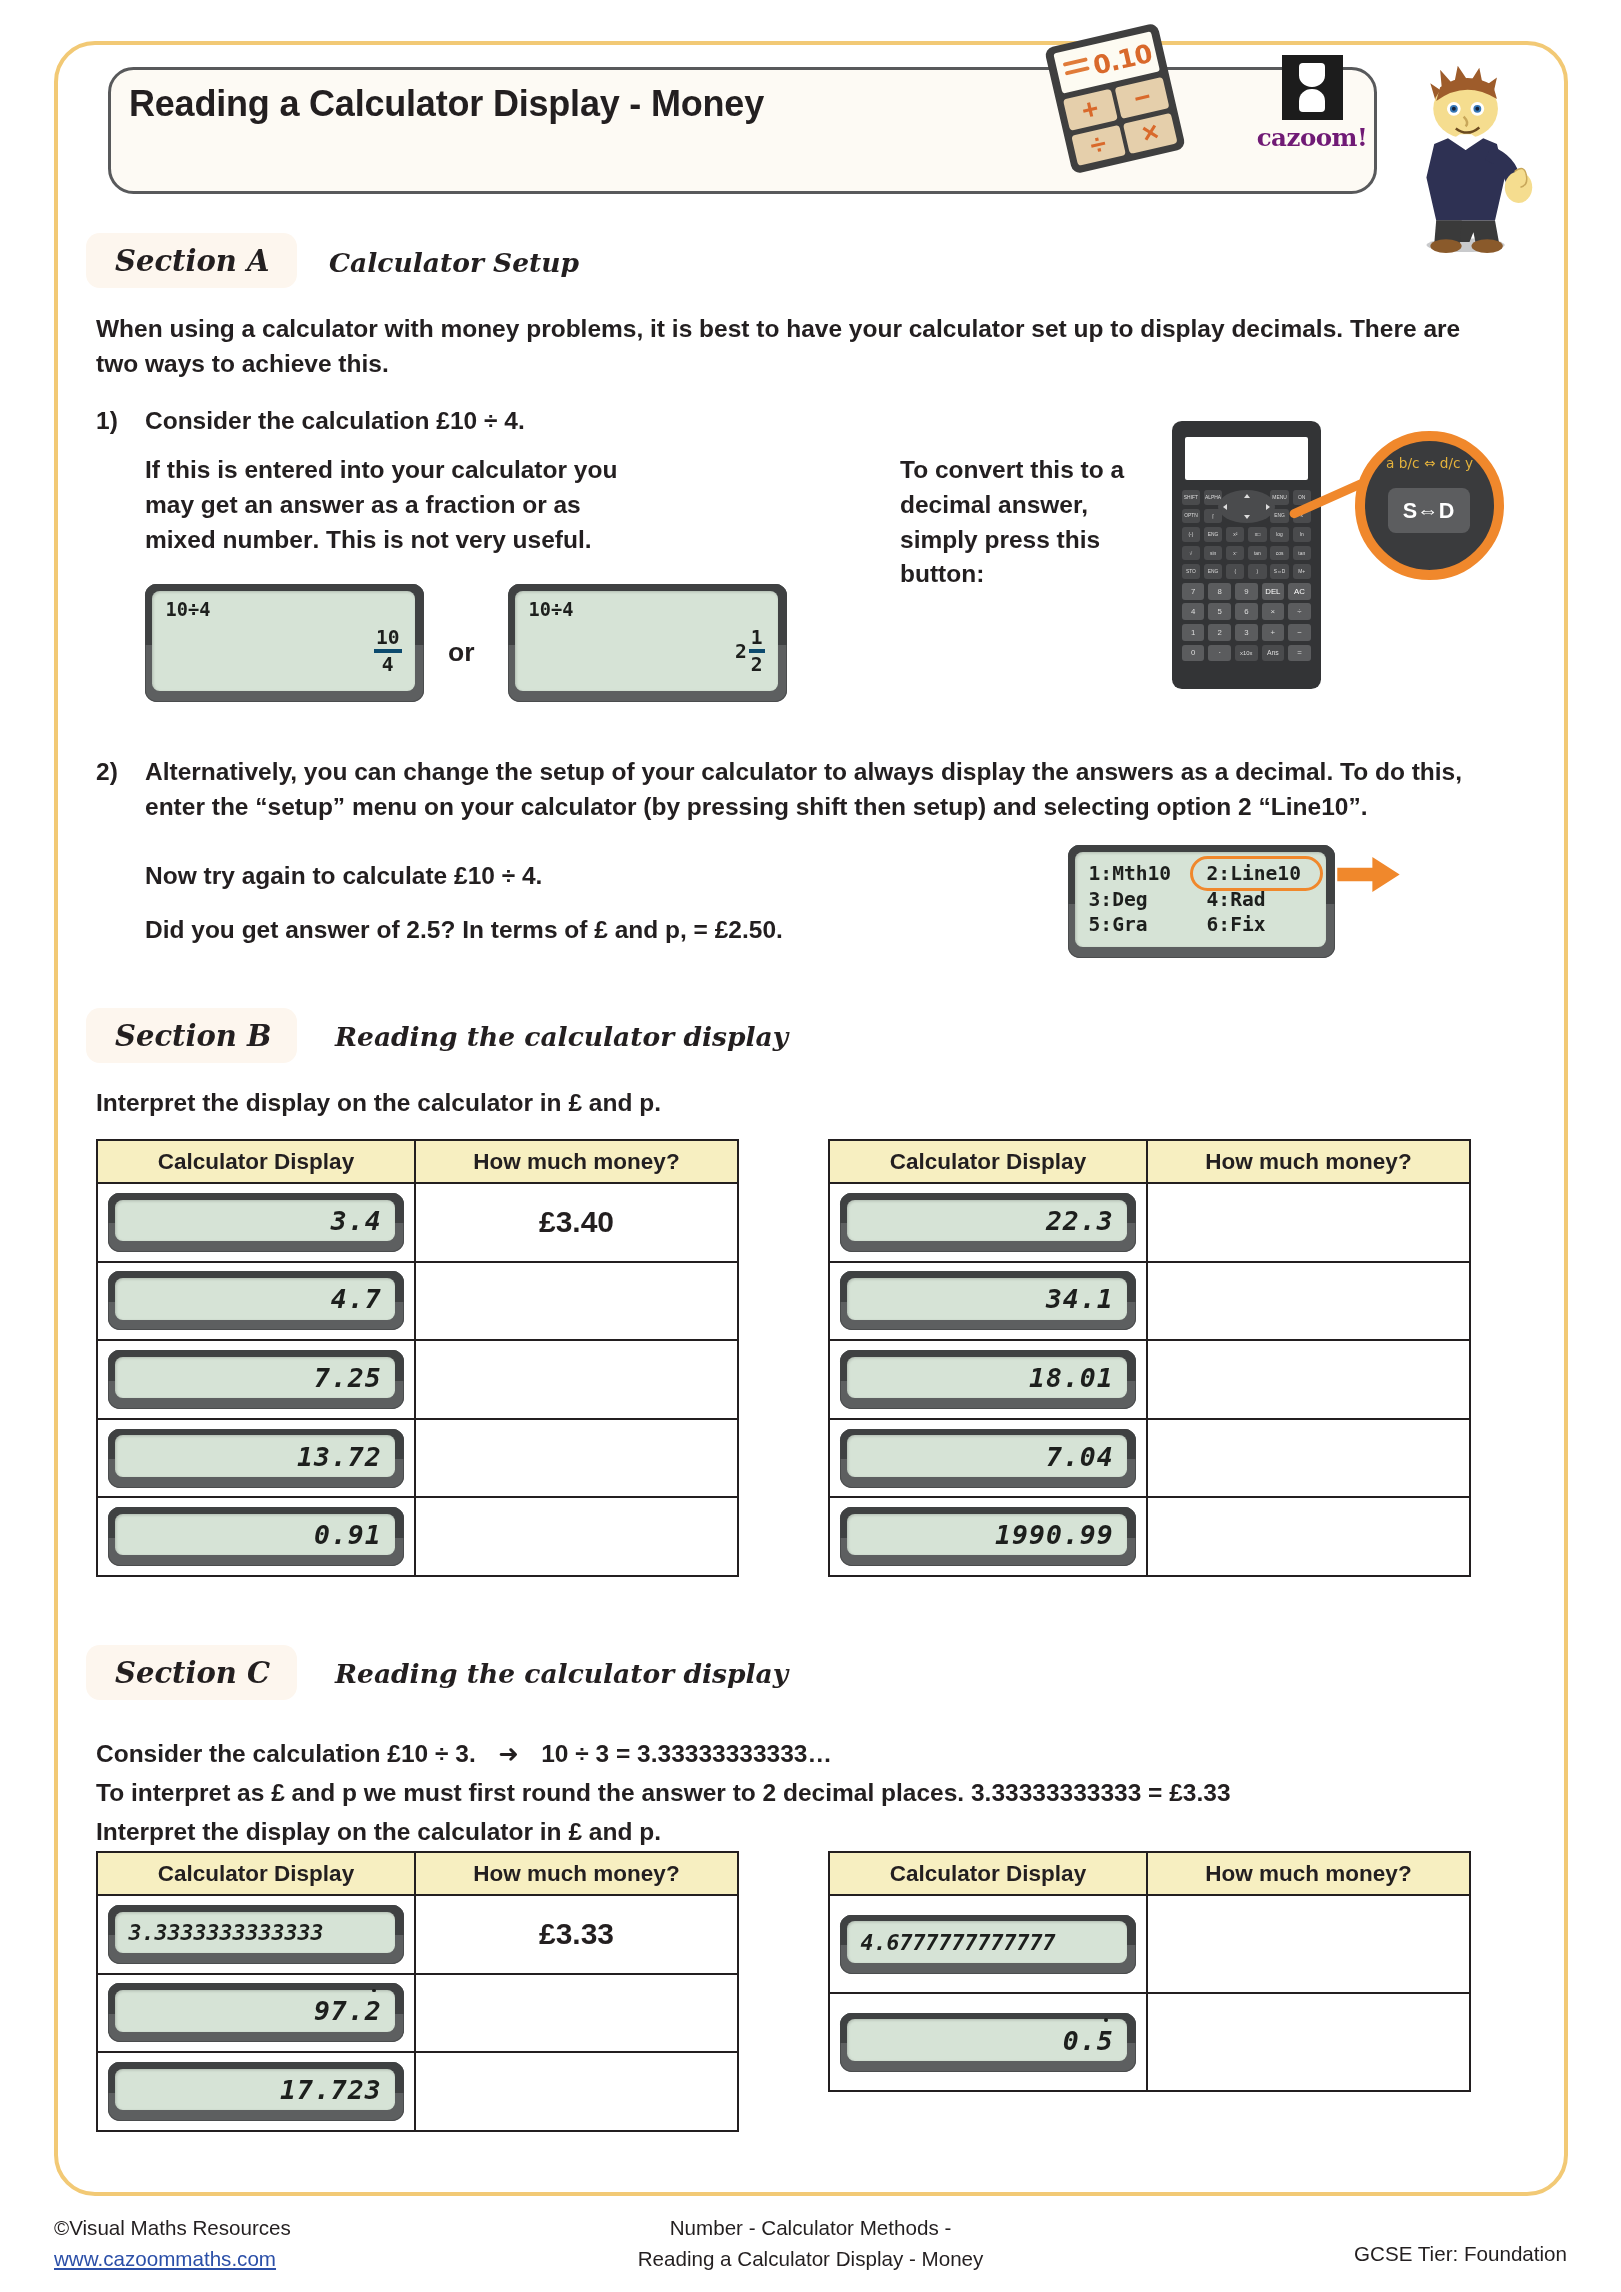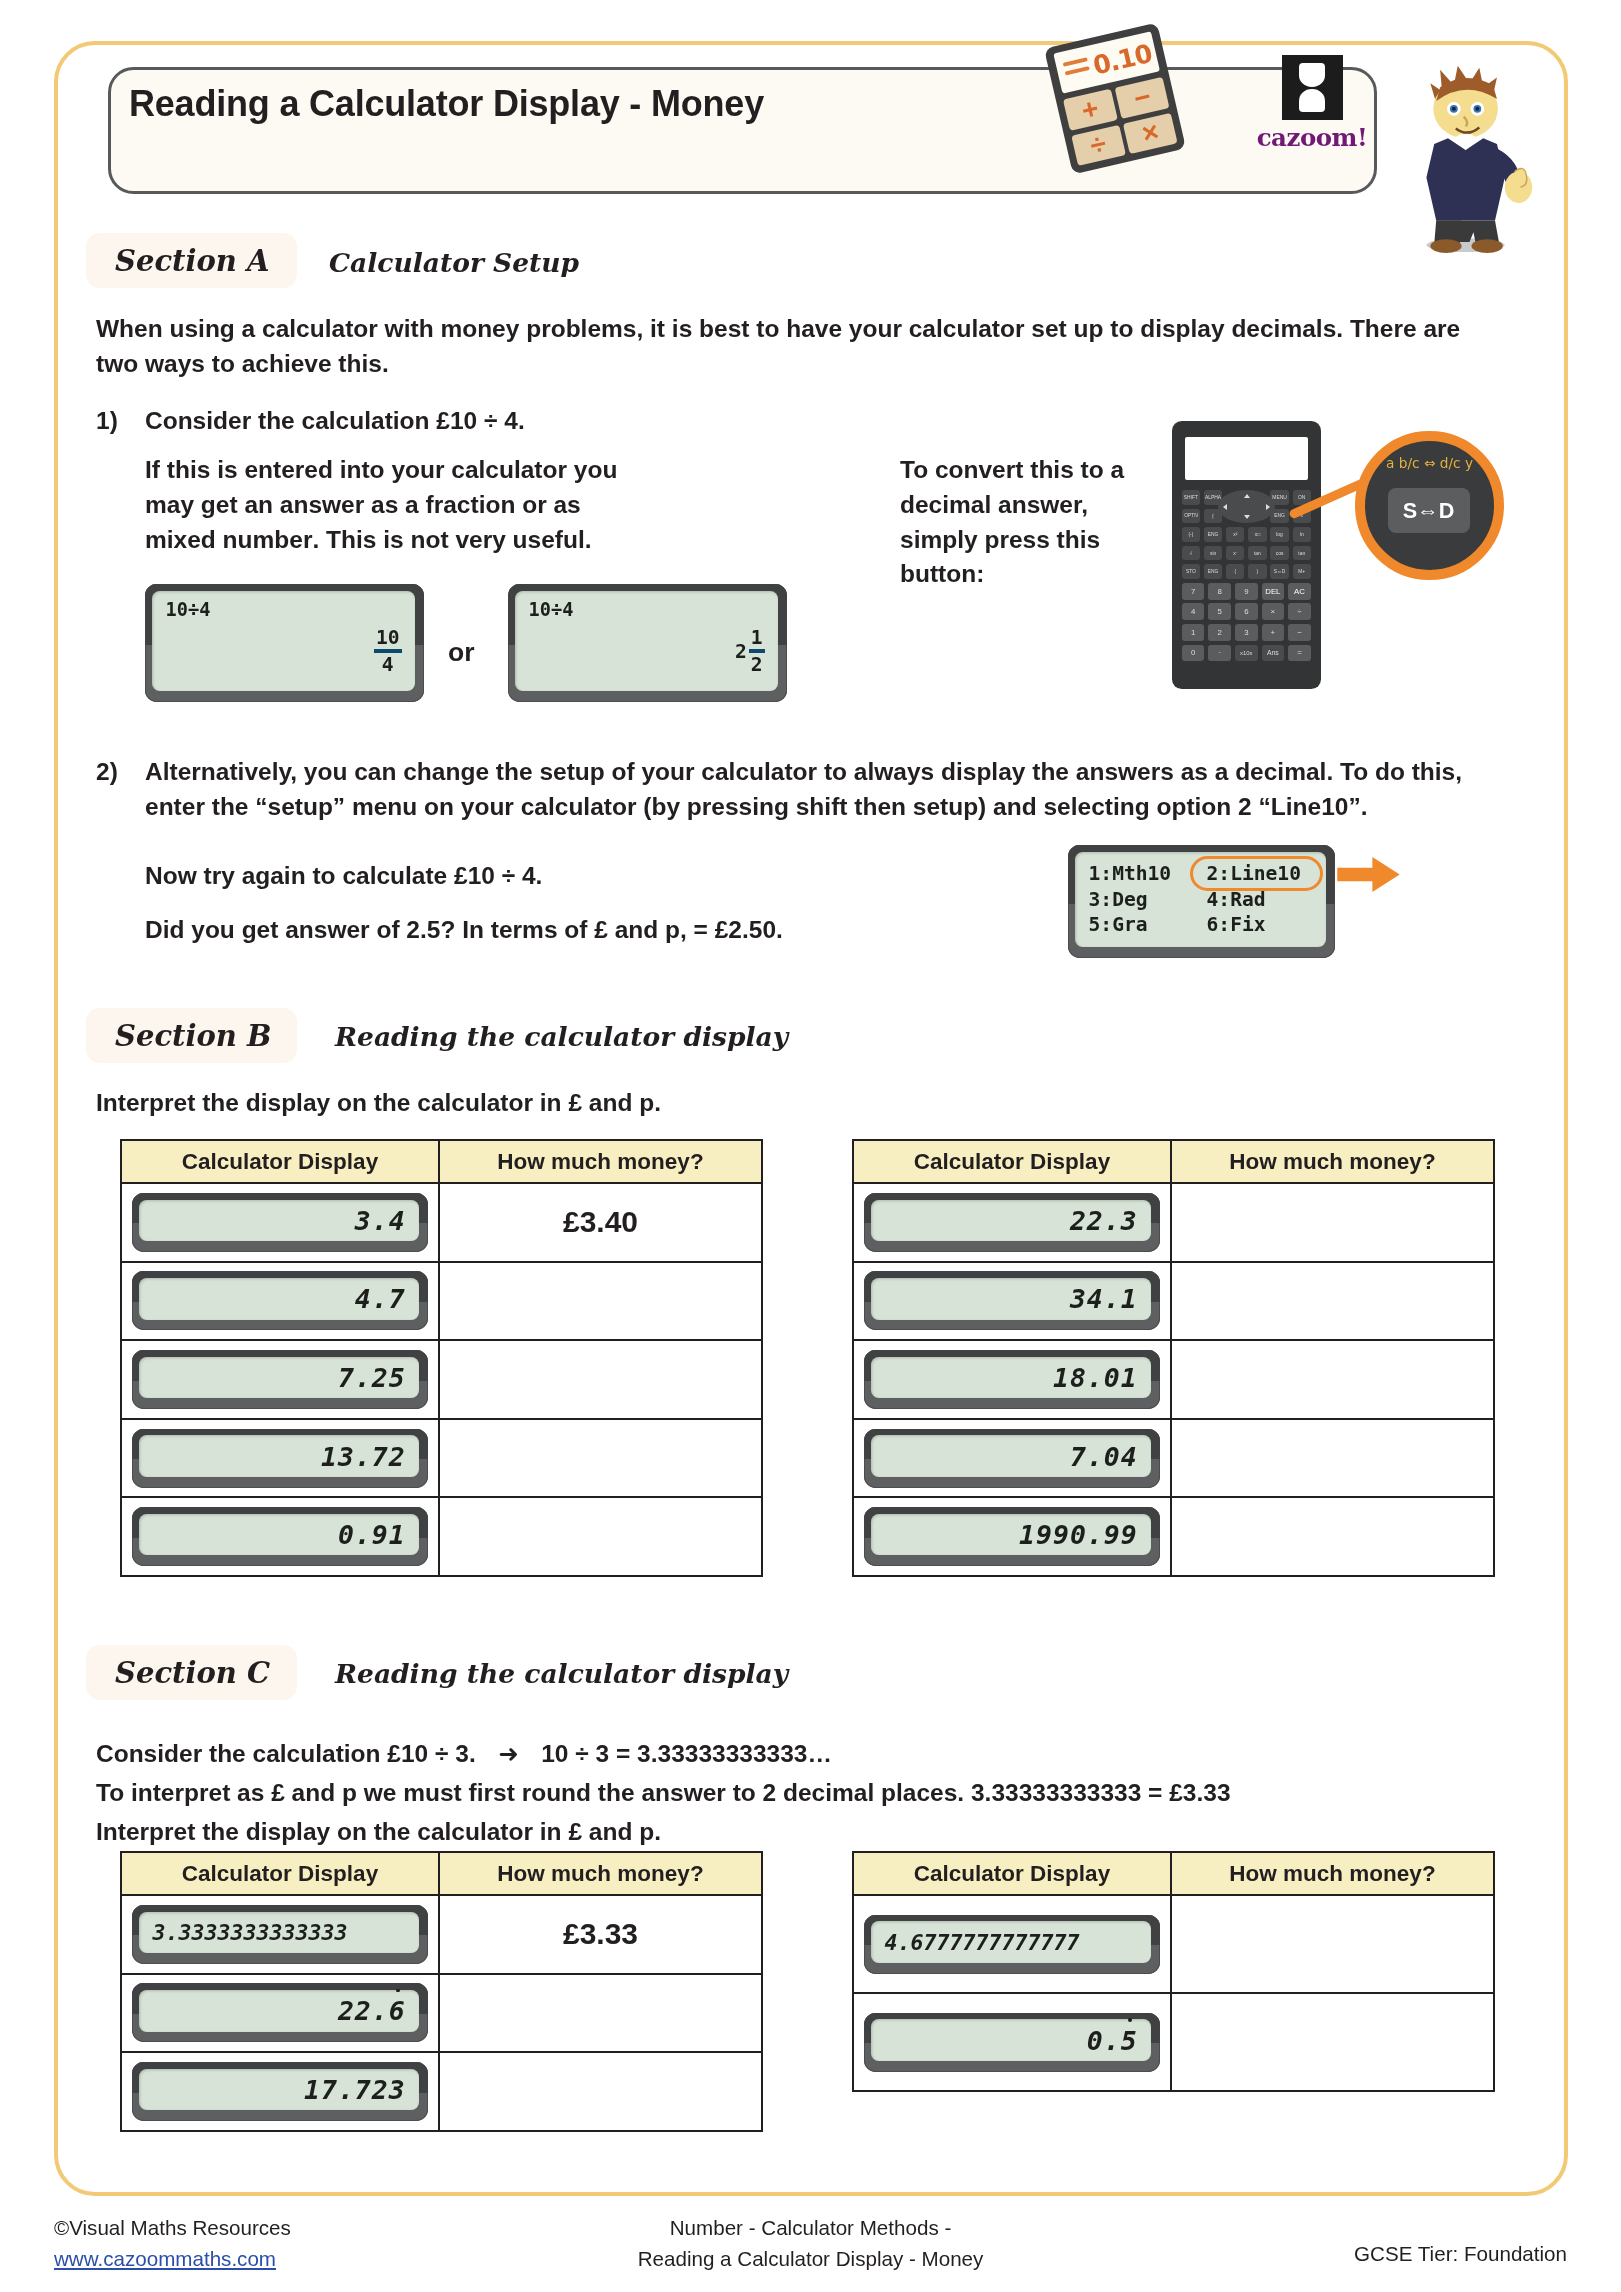--- a/index.html
+++ b/index.html
@@ -217,21 +217,21 @@
   
   .setup-lcd { position: absolute; left: 1068px; top: 845px; width: 267px; height: 113px; }
   .setup-lcd .lcd-screen { align-items: flex-start; padding: 9.8px 13.7px; }
   .setup-grid { display: grid; grid-template-columns: 118px auto; row-gap: 2.9px;
                 font-family: "DejaVu Sans Mono", monospace; font-size: 19.6px; font-weight: bold; color: #1d1f1d; }
   .setup-ring { position: absolute; left: 1190px; top: 856px; width: 133px; height: 35px;
                 border: 3.9px solid #f0882c; border-radius: 17.6px; }
   .setup-arrow { position: absolute; left: 1333px; top: 855px; width: 69px; height: 39px; }
 
   
-  .tbl { position: absolute; border-collapse: collapse; margin-left: 24px; }
+  .tbl { position: absolute; border-collapse: collapse; }
   .tbl th, .tbl td { border: 2px solid #231f20; }
   .tbl th {
     background: #f7efc1;
     font-size: 22.5px; font-weight: bold; color: #231f20;
     height: 43px; text-align: center;
   }
   .tbl td.disp { width: 318px; padding: 8.8px 9.8px; }
   .tbl td.ans { width: 323px; text-align: center; font-size: 30px; font-weight: bold; color: #231f20; }
   .lcd-row { width: 100%; height: 59px; }
   .lcd-row .lcd-screen { justify-content: flex-end; padding: 0 13.7px; font-style: italic; }
@@ -613,21 +613,21 @@
                 <span class="lcd-seg xlong">3.3333333333333</span>
               </div>
             </div>
           </td>
       <td class="ans">£3.33</td>
     </tr>
     <tr>
       <td class="disp">
             <div class="lcd lcd-row">
               <div class="lcd-screen">
-                <span class="lcd-seg dotted">22.6</span>
+                <span class="lcd-seg dotted">97.2</span>
               </div>
             </div>
           </td>
       <td class="ans"></td>
     </tr>
     <tr>
       <td class="disp">
             <div class="lcd lcd-row">
               <div class="lcd-screen">
                 <span class="lcd-seg">17.723</span>

